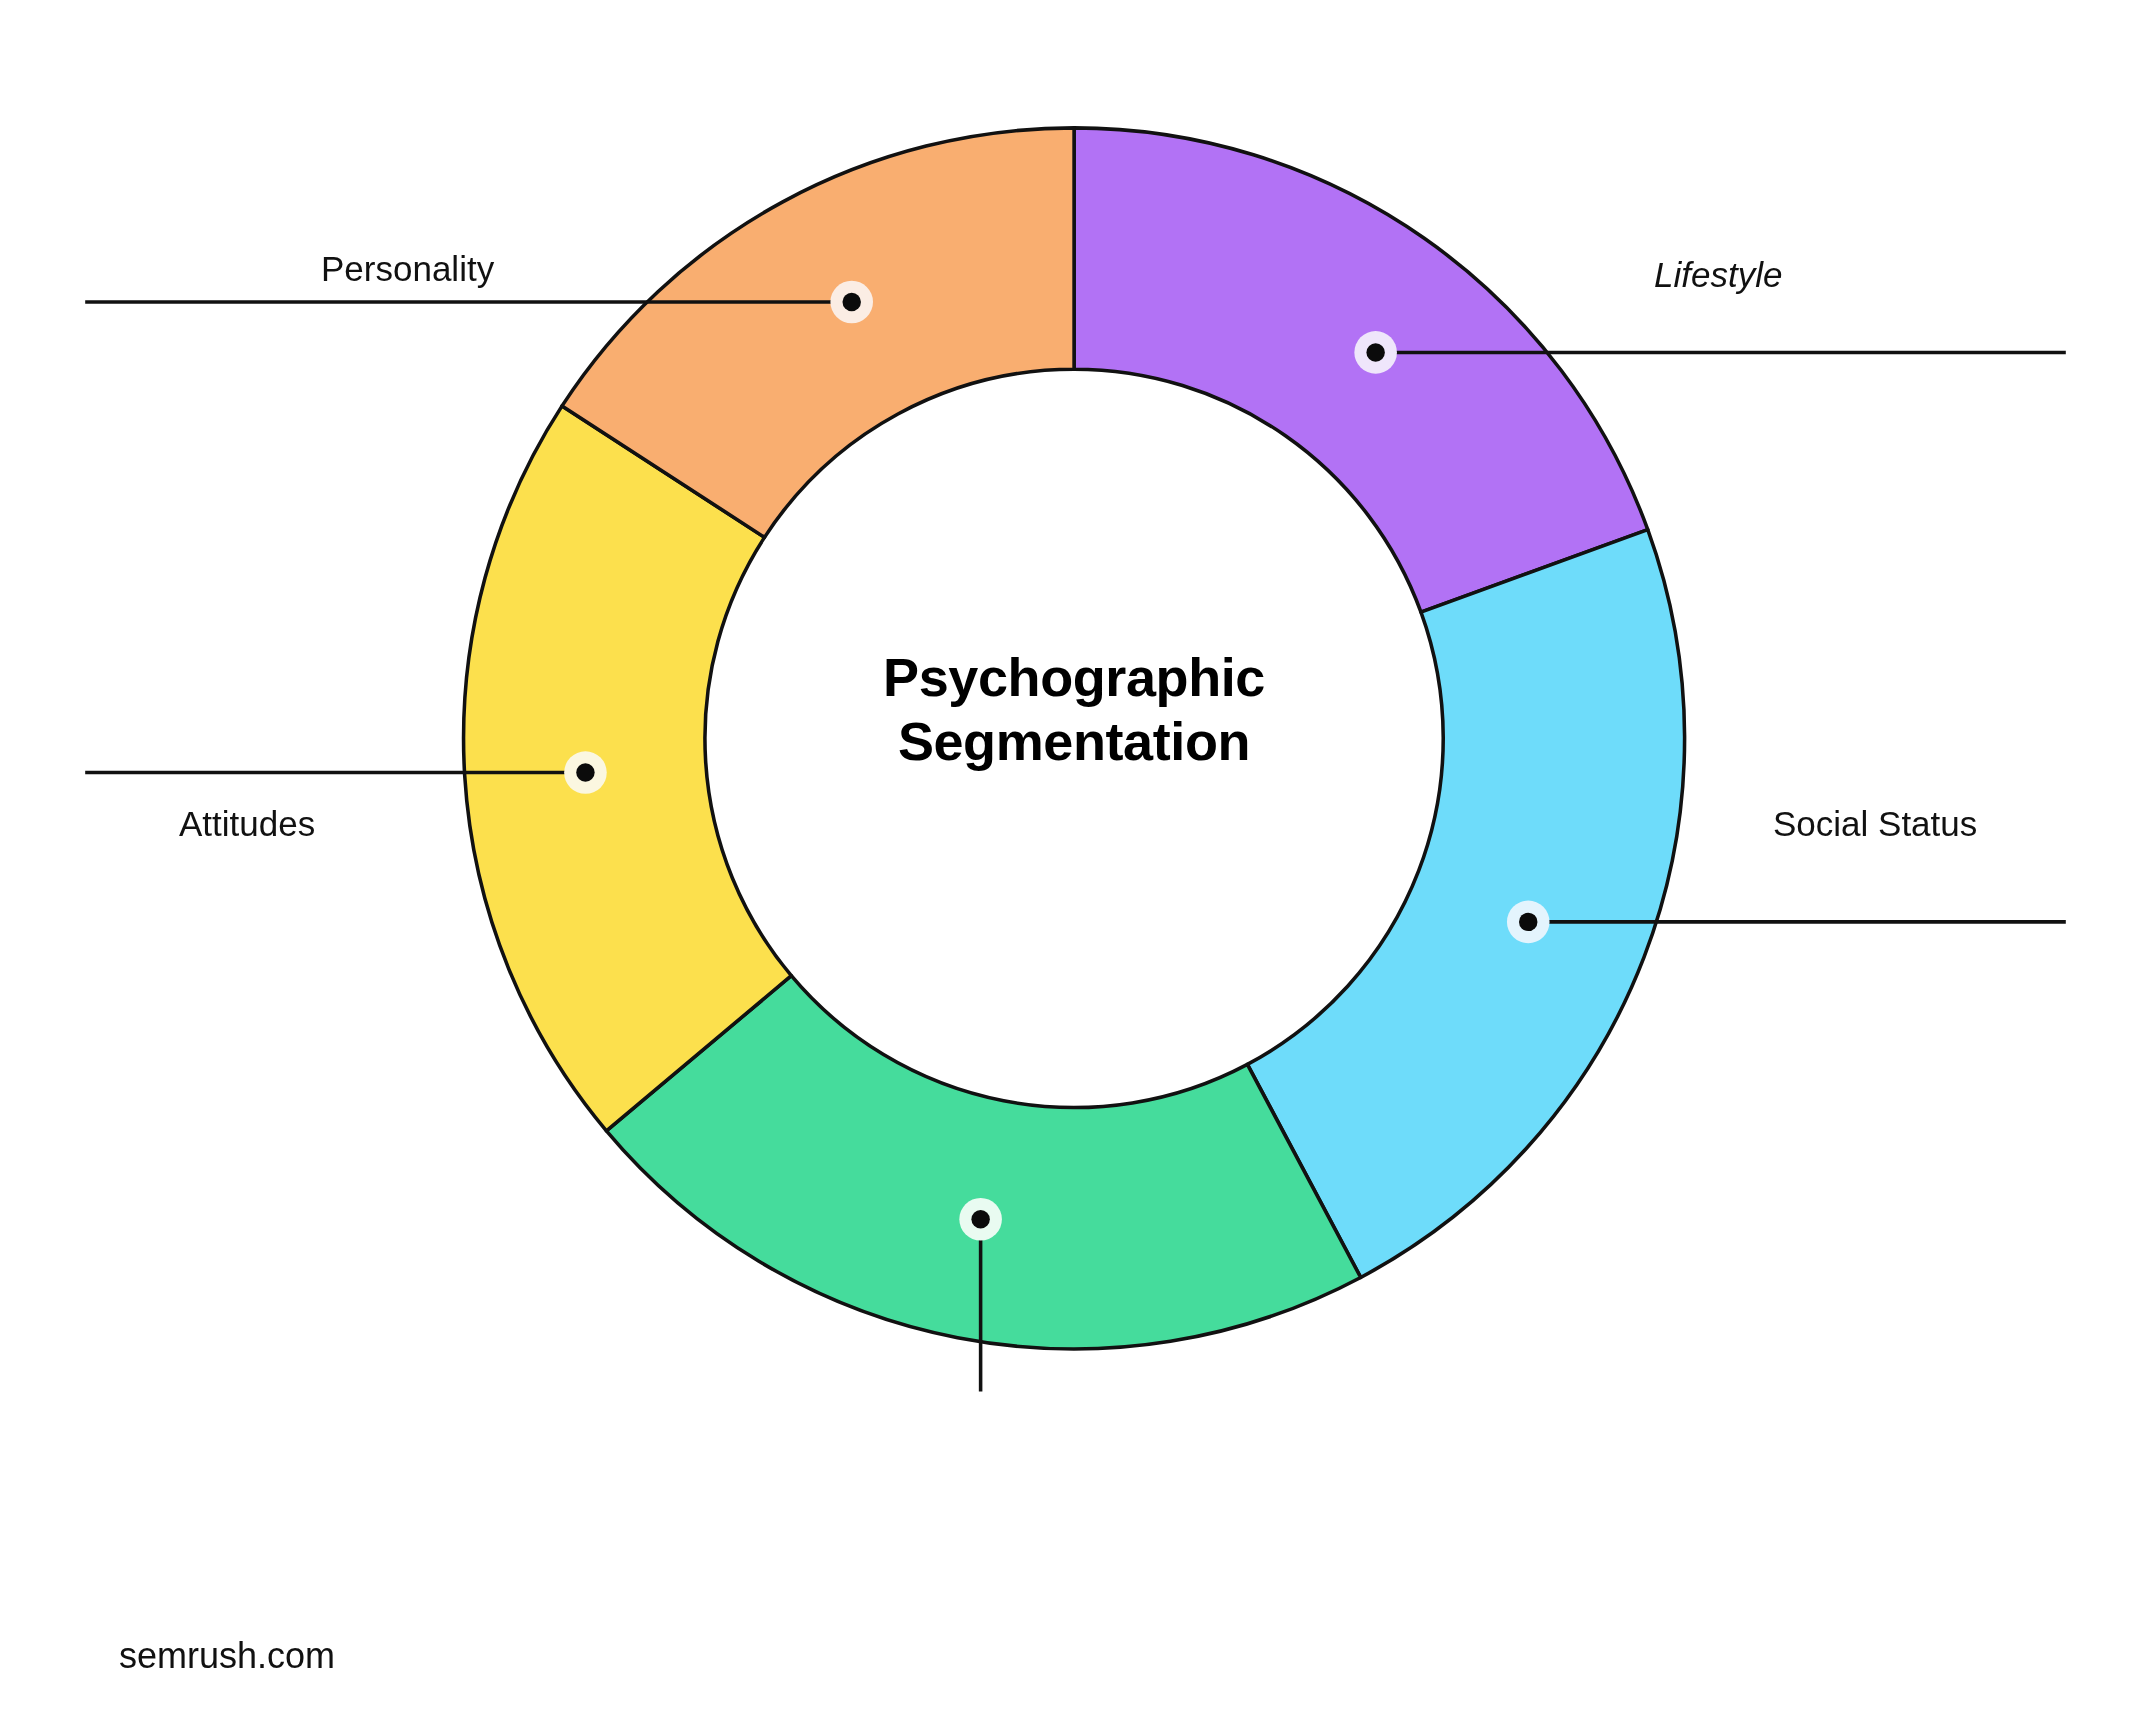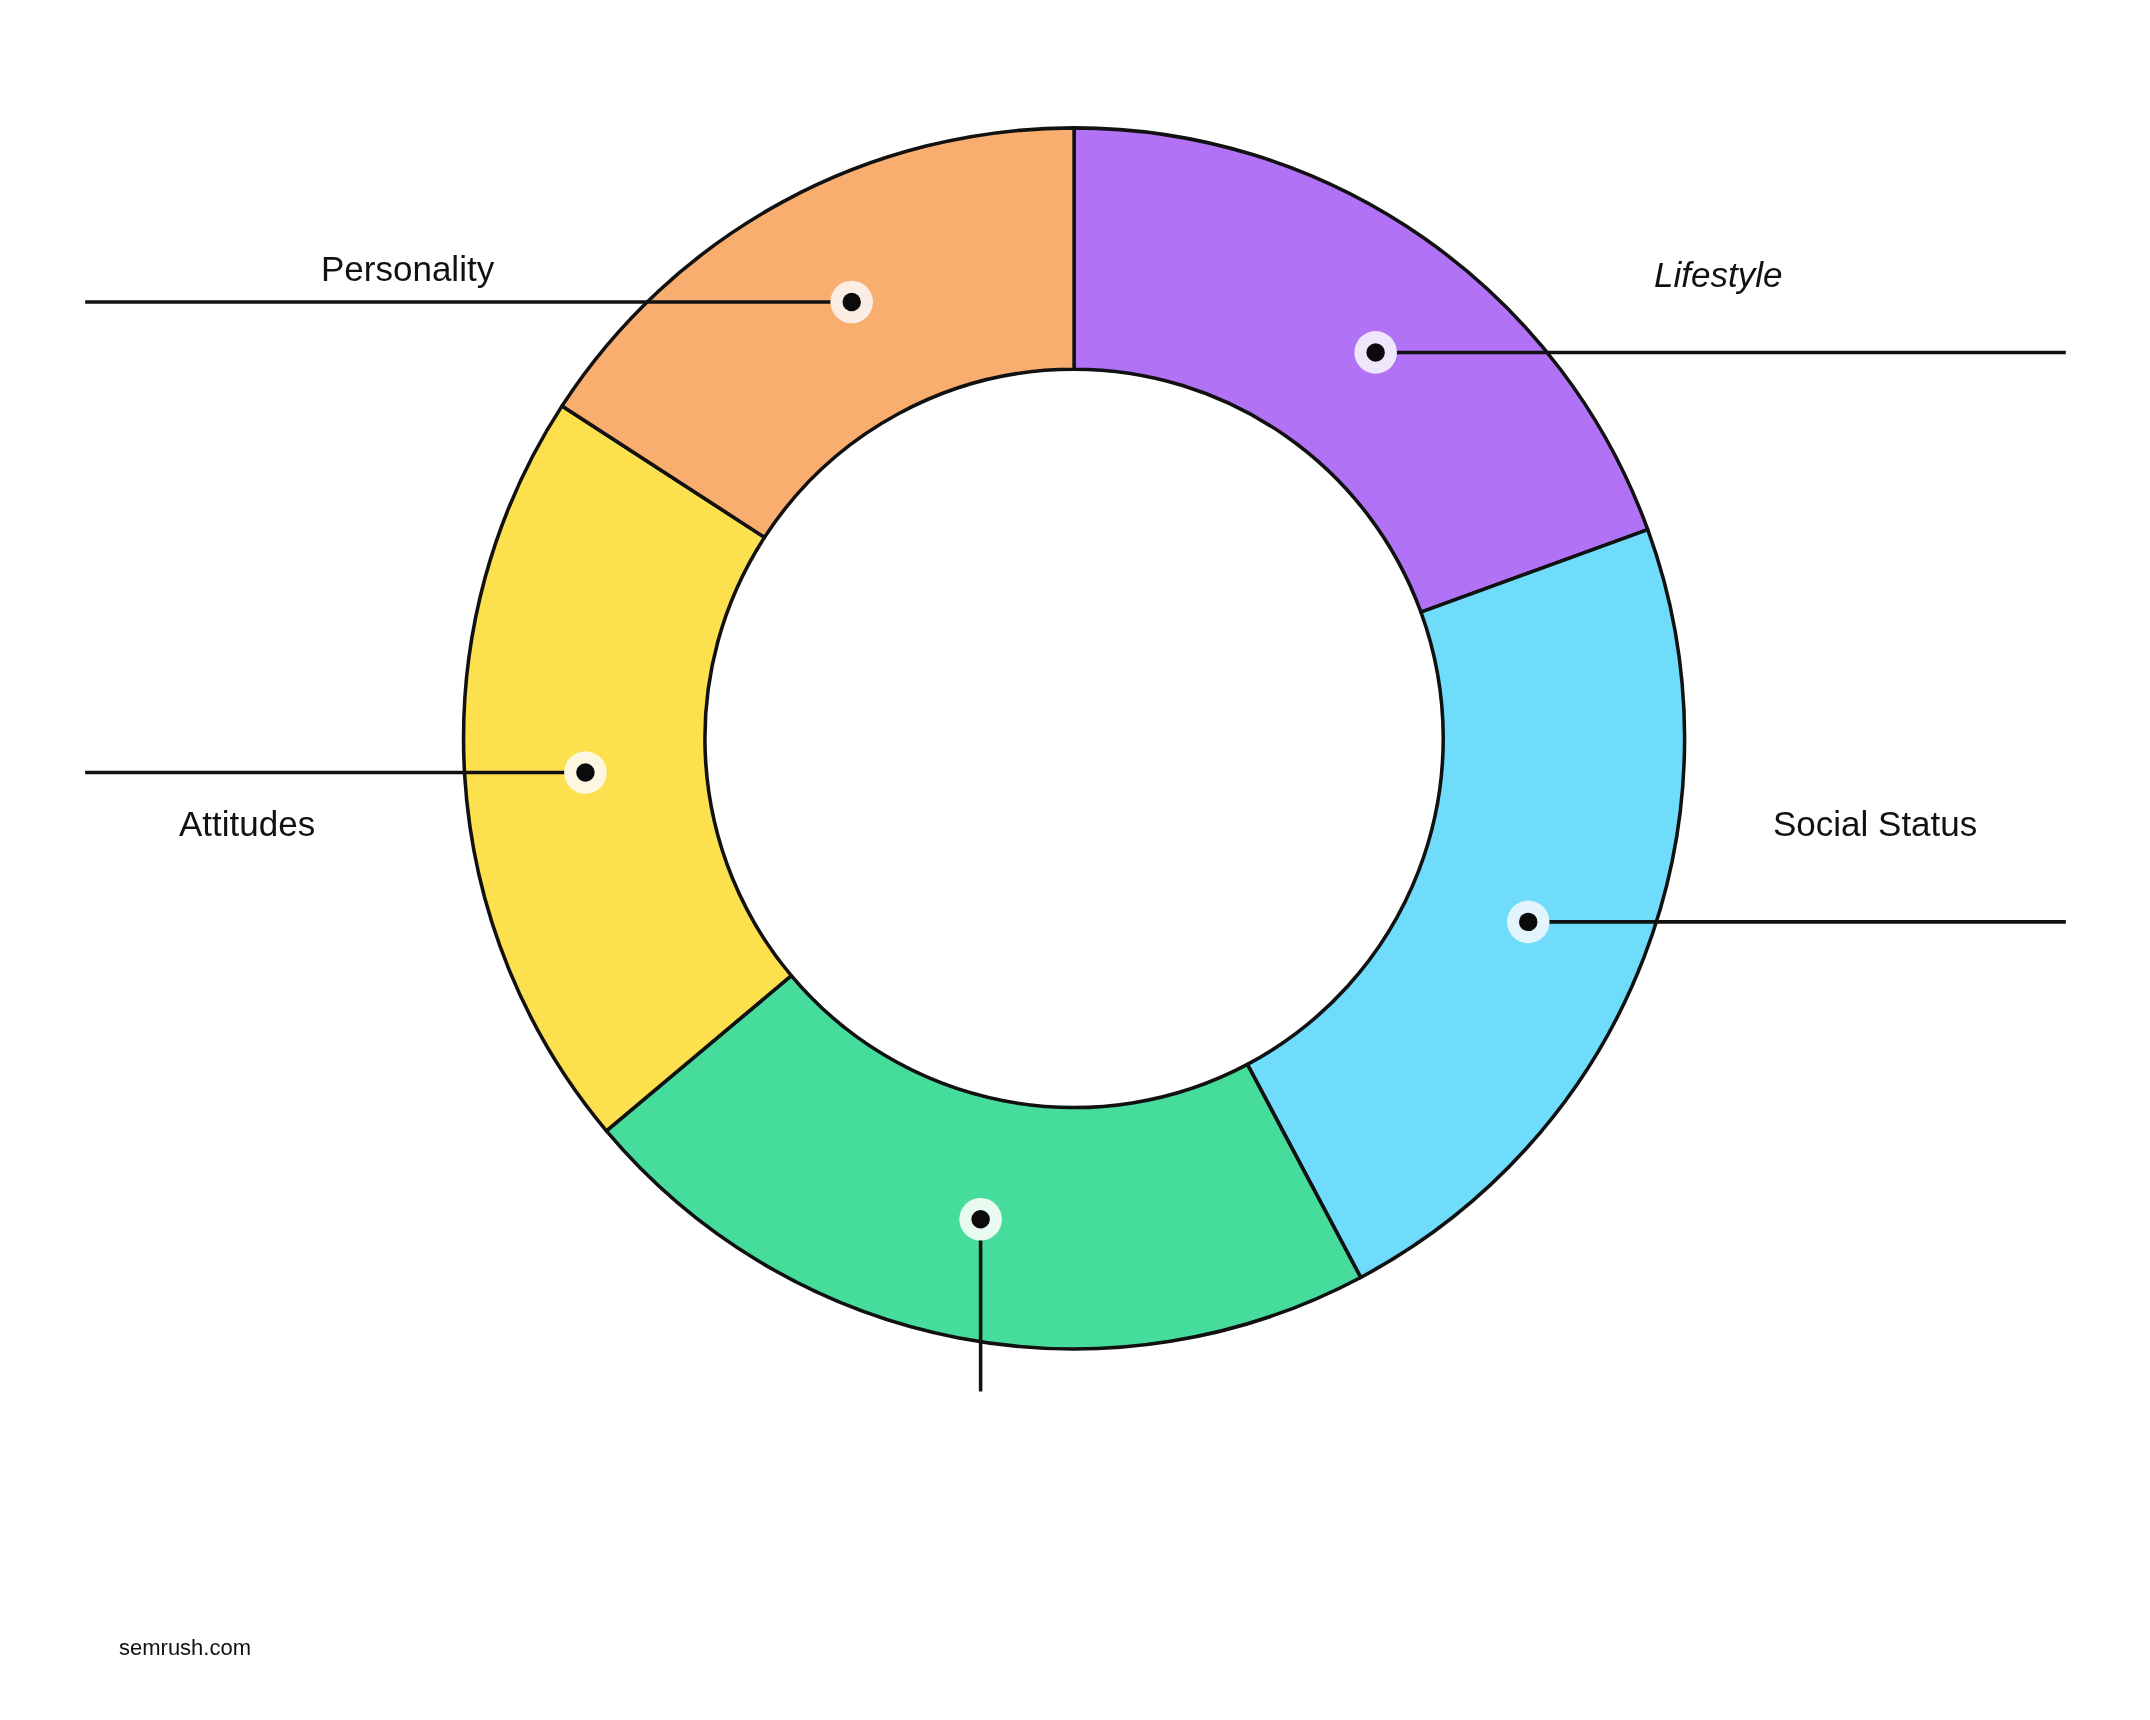--- a/index.html
+++ b/index.html
@@ -63,21 +63,21 @@
   .label-attitudes   { left: 151px;  top: 804px; margin-left: 28px; }
   .label-social      { left: 1773px; top: 804px; }
   .label-aio         { left: 1074px; top: 1442px; transform: translateX(-50%); }
 
   
   .footer-url {
     position: absolute;
     left: 119px;
     top: 1635px;
     font-family: "Liberation Sans", sans-serif;
-    font-size: 22px;
+    font-size: 36px;
     color: #111111;
   }
   .brand {
     position: absolute;
     right: 85px;
     top: 1630px;
     display: flex;
     align-items: center;
     gap: 15.6px;
   }
@@ -117,20 +117,22 @@
         <circle cx="2152.7568596510832" cy="1298.4785494569792" r="13" fill="#0b0b0b"></circle>
         <circle cx="1381.341793190184" cy="1717.3227565788882" r="30" fill="#E9FBF1"></circle>
         <circle cx="1381.341793190184" cy="1717.3227565788882" r="13" fill="#0b0b0b"></circle>
         <circle cx="824.6808053207213" cy="1088.1319668834467" r="30" fill="#FBF7E0"></circle>
         <circle cx="824.6808053207213" cy="1088.1319668834467" r="13" fill="#0b0b0b"></circle>
         <circle cx="1199.7465551797127" cy="425.2054983100262" r="30" fill="#FBEDE4"></circle>
         <circle cx="1199.7465551797127" cy="425.2054983100262" r="13" fill="#0b0b0b"></circle>
       </g>
   </svg>
 
+  <div class="center-title">Psychographic
+Segmentation</div>
 
   <div class="callout-label label-personality">Personality</div>
 
   <div class="callout-label label-lifestyle">Lifestyle</div>
 
   <div class="callout-label label-attitudes">Attitudes</div>
 
   <div class="callout-label label-social">Social Status</div>
 
 

